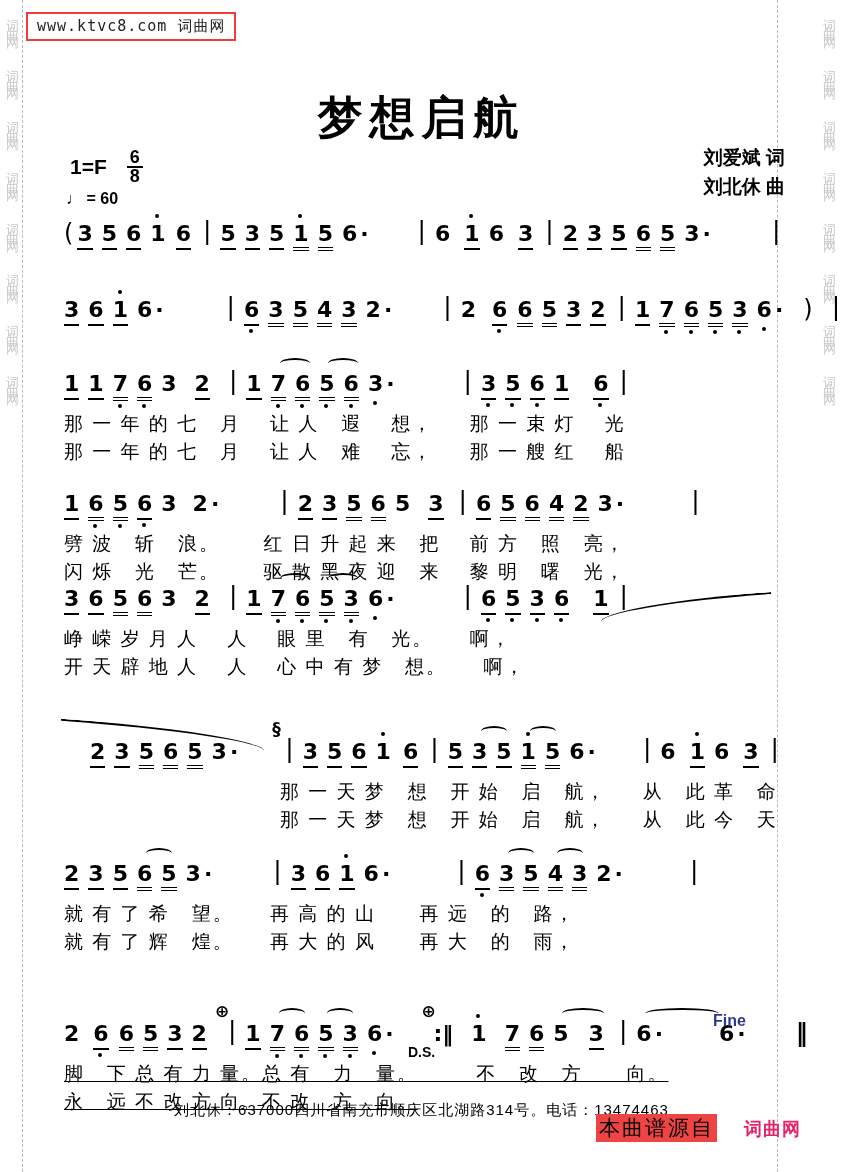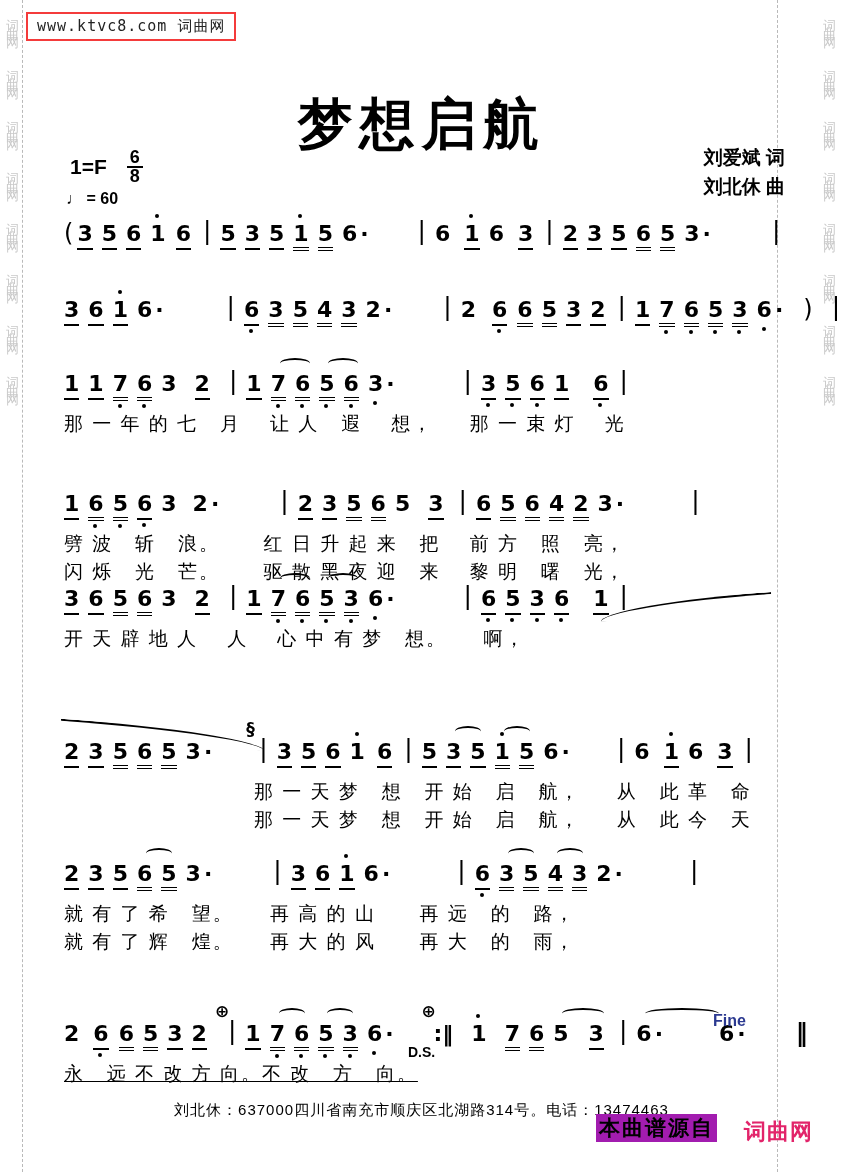--- a/index.html
+++ b/index.html
@@ -8,33 +8,33 @@
   
   .wm{position:absolute;top:8px;bottom:8px;width:18px;color:#c9c9c9;font-size:13px;
       writing-mode:vertical-rl;text-orientation:upright;letter-spacing:9px;line-height:18px;}
   .wm-l{left:3px;} .wm-r{left:820px;}
   .dash{position:absolute;top:0;bottom:0;width:0;border-left:1px dashed #b9b9b9;}
   .dash-l{left:22px;} .dash-r{left:777px;}
   
   .badge{position:absolute;left:26px;top:12px;border:2px solid #f43b3b;padding:3px 9px;
          font-family:"DejaVu Sans Mono",monospace;font-size:15px;color:#222;letter-spacing:1px;background:#fff;}
   
-  .title{position:absolute;top:88px;left:0;width:100%;text-align:center;font-size:55px;
+  .title{position:absolute;top:88px;left:0;width:100%;text-align:center;font-size:45px;
          font-weight:bold;letter-spacing:7px;}
   .credits{position:absolute;top:143px;right:58px;text-align:right;font-size:19px;font-weight:bold;line-height:29px;}
   
   .keyrow{position:absolute;left:70px;top:150px;display:flex;align-items:center;font-size:21px;font-weight:bold;}
   .meter{margin-left:20px;text-align:center;font-size:18px;line-height:15px;font-weight:bold;}
   .meter .m-top{border-bottom:2px solid #000;padding:0 3px 1px;}
   .meter .m-bot{padding:1px 3px 0;}
   .tempo{position:absolute;left:66px;top:190px;font-size:16px;font-weight:bold;}
   
   .system{position:absolute;left:64px;right:64px;}
   .s0{top:218px;} .s1{top:294px;} .s2{top:368px;} .s3{top:488px;}
-  .s4{top:583px;} .s5{top:736px;} .s6{top:858px;} .s7{top:1018px;text-decoration:underline;}
+  .s4{top:583px;} .s5{top:736px;margin-left:26px;} .s6{top:858px;} .s7{top:1018px;text-decoration:underline;}
   .notes{height:40px;white-space:nowrap;}
   .nt{position:relative;display:inline-block;font-family:"DejaVu Sans",sans-serif;
       font-size:22px;font-weight:bold;margin-right:9px;vertical-align:baseline;}
   .nt .tx{display:inline-block;padding-bottom:2px;}
   .u1 .tx{border-bottom:2px solid #000;}
   .u2 .tx{border-bottom:4px double #000;padding-bottom:1px;}
   .ha{position:absolute;top:-7px;left:5px;width:4px;height:4px;background:#000;border-radius:50%;}
   .lb{position:absolute;bottom:-7px;left:5px;width:4px;height:4px;background:#000;border-radius:50%;}
   .aug{margin-left:3px;font-weight:bold;}
   .slur{position:absolute;top:-13px;left:9px;height:9px;border-top:2px solid #000;
@@ -51,23 +51,23 @@
   .ls1{position:absolute;left:600px;top:598px;width:172px;height:16px;border-top:2px solid #000;
        border-radius:100% 0 0 0;transform:rotate(-4deg);}
   .ls2{position:absolute;left:60px;top:726px;width:205px;height:16px;border-top:2px solid #000;
        border-radius:0 100% 0 0;transform:rotate(4deg);}
   
   .fine{position:absolute;left:713px;top:1012px;font-size:16px;font-weight:bold;color:var(--fine,#2b3990);}
   .ds{position:absolute;left:408px;top:1044px;font-size:14px;font-weight:bold;}
   
   .footer{position:absolute;left:0;top:1096px;width:100%;text-align:center;font-size:15px;
           letter-spacing:1px;line-height:27px;}
-  .overlay{position:absolute;left:596px;top:1114px;font-size:21px;font-weight:bold;background:#a21caf;
+  .overlay{position:absolute;left:596px;top:1114px;font-size:21px;font-weight:normal;background:#ef4444;
            padding:0 3px;letter-spacing:2px;}
-  .brand{position:absolute;left:744px;top:1117px;font-size:22px;font-weight:bold;
+  .brand{position:absolute;left:744px;top:1117px;font-size:18px;font-weight:bold;
          color:var(--brand,#e2246a);letter-spacing:1px;}
 </style>
 </head>
 <body>
 
 <div id="page" style="--brand: #e2246a; --fine: #2b3990;">
 
   <div class="wm wm-l">词曲网  词曲网  词曲网  词曲网  词曲网  词曲网  词曲网  词曲网</div>
   <div class="wm wm-r">词曲网  词曲网  词曲网  词曲网  词曲网  词曲网  词曲网  词曲网</div>
   <div class="dash dash-l"></div>
@@ -97,42 +97,45 @@
 
   <div class="system s0">
       <div class="notes"><span class="nt paren"><span class="tx">(</span></span><span class="nt u1"><span class="tx">3</span></span><span class="nt u1"><span class="tx">5</span></span><span class="nt u1"><span class="tx">6</span></span><span class="nt" style="margin-right: 10px;"><span class="tx">1</span><i class="ha"></i></span><span class="nt u1"><span class="tx">6</span></span><span class="nt bar"><span class="tx">|</span></span><span class="nt u1"><span class="tx">5</span></span><span class="nt u1"><span class="tx">3</span></span><span class="nt u1"><span class="tx">5</span></span><span class="nt u2"><span class="tx">1</span><i class="ha"></i></span><span class="nt u2"><span class="tx">5</span></span><span class="nt" style="margin-right: 46px;"><span class="tx">6</span><span class="aug">·</span></span><span class="nt bar"><span class="tx">|</span></span><span class="nt" style="margin-right: 14px;"><span class="tx">6</span></span><span class="nt u1"><span class="tx">1</span><i class="ha"></i></span><span class="nt" style="margin-right: 14px;"><span class="tx">6</span></span><span class="nt u1"><span class="tx">3</span></span><span class="nt bar"><span class="tx">|</span></span><span class="nt u1"><span class="tx">2</span></span><span class="nt u1"><span class="tx">3</span></span><span class="nt u1"><span class="tx">5</span></span><span class="nt u2"><span class="tx">6</span></span><span class="nt u2"><span class="tx">5</span></span><span class="nt" style="margin-right: 58px;"><span class="tx">3</span><span class="aug">·</span></span><span class="nt bar"><span class="tx">|</span></span></div>
     </div>
   <div class="system s1">
       <div class="notes"><span class="nt u1"><span class="tx">3</span></span><span class="nt u1"><span class="tx">6</span></span><span class="nt u1"><span class="tx">1</span><i class="ha"></i></span><span class="nt" style="margin-right: 60px;"><span class="tx">6</span><span class="aug">·</span></span><span class="nt bar"><span class="tx">|</span></span><span class="nt u1"><span class="tx">6</span><i class="lb"></i></span><span class="nt u2"><span class="tx">3</span></span><span class="nt u2"><span class="tx">5</span></span><span class="nt u2"><span class="tx">4</span></span><span class="nt u2"><span class="tx">3</span></span><span class="nt" style="margin-right: 48px;"><span class="tx">2</span><span class="aug">·</span></span><span class="nt bar"><span class="tx">|</span></span><span class="nt" style="margin-right: 16px;"><span class="tx">2</span></span><span class="nt u1" style="margin-right: 10px;"><span class="tx">6</span><i class="lb"></i></span><span class="nt u2"><span class="tx">6</span></span><span class="nt u2"><span class="tx">5</span></span><span class="nt u1"><span class="tx">3</span></span><span class="nt u1"><span class="tx">2</span></span><span class="nt bar"><span class="tx">|</span></span><span class="nt u1"><span class="tx">1</span></span><span class="nt u2"><span class="tx">7</span><i class="lb"></i></span><span class="nt u2"><span class="tx">6</span><i class="lb"></i></span><span class="nt u2"><span class="tx">5</span><i class="lb"></i></span><span class="nt u2"><span class="tx">3</span><i class="lb"></i></span><span class="nt" style="margin-right: 20px;"><span class="tx">6</span><i class="lb"></i><span class="aug">·</span></span><span class="nt paren" style="margin-right: 16px;"><span class="tx">)</span></span><span class="nt bar"><span class="tx">|</span></span></div>
     </div>
   <div class="system s2">
       <div class="notes"><span class="nt u1"><span class="tx">1</span></span><span class="nt u1"><span class="tx">1</span></span><span class="nt u2"><span class="tx">7</span><i class="lb"></i></span><span class="nt u2"><span class="tx">6</span><i class="lb"></i></span><span class="nt" style="margin-right: 18px;"><span class="tx">3</span></span><span class="nt u1" style="margin-right: 16px;"><span class="tx">2</span></span><span class="nt bar"><span class="tx">|</span></span><span class="nt u1"><span class="tx">1</span></span><span class="nt u2"><span class="tx">7</span><i class="lb"></i><i class="slur" style="width: 30px;"></i></span><span class="nt u2"><span class="tx">6</span><i class="lb"></i></span><span class="nt u2"><span class="tx">5</span><i class="lb"></i><i class="slur" style="width: 30px;"></i></span><span class="nt u2"><span class="tx">6</span><i class="lb"></i></span><span class="nt" style="margin-right: 66px;"><span class="tx">3</span><i class="lb"></i><span class="aug">·</span></span><span class="nt bar"><span class="tx">|</span></span><span class="nt u1"><span class="tx">3</span><i class="lb"></i></span><span class="nt u1"><span class="tx">5</span><i class="lb"></i></span><span class="nt u1"><span class="tx">6</span><i class="lb"></i></span><span class="nt u1" style="margin-right: 24px;"><span class="tx">1</span></span><span class="nt u1" style="margin-right: 8px;"><span class="tx">6</span><i class="lb"></i></span><span class="nt bar"><span class="tx">|</span></span></div>
       <div class="lyr">那 一 年 的 七   月    让 人   遐    想，     那 一 束 灯    光</div>
+      <div class="lyr">那 一 年 的 七   月    让 人   难    忘，     那 一 艘 红    船</div>
     </div>
   <div class="system s3">
       <div class="notes"><span class="nt u1"><span class="tx">1</span></span><span class="nt u2"><span class="tx">6</span><i class="lb"></i></span><span class="nt u2"><span class="tx">5</span><i class="lb"></i></span><span class="nt u1"><span class="tx">6</span><i class="lb"></i></span><span class="nt" style="margin-right: 16px;"><span class="tx">3</span></span><span class="nt" style="margin-right: 58px;"><span class="tx">2</span><span class="aug">·</span></span><span class="nt bar"><span class="tx">|</span></span><span class="nt u1"><span class="tx">2</span></span><span class="nt u1"><span class="tx">3</span></span><span class="nt u2"><span class="tx">5</span></span><span class="nt u2"><span class="tx">6</span></span><span class="nt" style="margin-right: 18px;"><span class="tx">5</span></span><span class="nt u1" style="margin-right: 12px;"><span class="tx">3</span></span><span class="nt bar"><span class="tx">|</span></span><span class="nt u1"><span class="tx">6</span></span><span class="nt u2"><span class="tx">5</span></span><span class="nt u2"><span class="tx">6</span></span><span class="nt u2"><span class="tx">4</span></span><span class="nt u2"><span class="tx">2</span></span><span class="nt" style="margin-right: 64px;"><span class="tx">3</span><span class="aug">·</span></span><span class="nt bar"><span class="tx">|</span></span></div>
       <div class="lyr">劈 波   斩   浪。      红 日 升 起 来   把    前 方   照   亮，</div>
       <div class="lyr">闪 烁   光   芒。      驱 散 黑 夜 迎   来    黎 明   曙   光，</div>
     </div>
   <div class="system s4">
       <div class="notes"><span class="nt u1"><span class="tx">3</span></span><span class="nt u1"><span class="tx">6</span></span><span class="nt u2"><span class="tx">5</span></span><span class="nt u2"><span class="tx">6</span></span><span class="nt" style="margin-right: 18px;"><span class="tx">3</span></span><span class="nt u1" style="margin-right: 16px;"><span class="tx">2</span></span><span class="nt bar"><span class="tx">|</span></span><span class="nt u1"><span class="tx">1</span></span><span class="nt u2"><span class="tx">7</span><i class="lb"></i><i class="slur" style="width: 30px;"></i></span><span class="nt u2"><span class="tx">6</span><i class="lb"></i></span><span class="nt u2"><span class="tx">5</span><i class="lb"></i><i class="slur" style="width: 30px;"></i></span><span class="nt u2"><span class="tx">3</span><i class="lb"></i></span><span class="nt" style="margin-right: 66px;"><span class="tx">6</span><i class="lb"></i><span class="aug">·</span></span><span class="nt bar"><span class="tx">|</span></span><span class="nt u1"><span class="tx">6</span><i class="lb"></i></span><span class="nt u1"><span class="tx">5</span><i class="lb"></i></span><span class="nt u1"><span class="tx">3</span><i class="lb"></i></span><span class="nt u1" style="margin-right: 24px;"><span class="tx">6</span><i class="lb"></i></span><span class="nt u1" style="margin-right: 8px;"><span class="tx">1</span></span><span class="nt bar"><span class="tx">|</span></span></div>
+      <div class="lyr">峥 嵘 岁 月 人    人    眼 里   有   光。     啊，</div>
       <div class="lyr">开 天 辟 地 人    人    心 中 有 梦   想。     啊，</div>
     </div>
   <div class="system s5">
       <div class="notes"><span class="nt u1"><span class="tx">2</span></span><span class="nt u1"><span class="tx">3</span></span><span class="nt u2"><span class="tx">5</span></span><span class="nt u2"><span class="tx">6</span></span><span class="nt u2"><span class="tx">5</span></span><span class="nt" style="margin-right: 34px;"><span class="tx">3</span><span class="aug">·</span></span><span class="nt segno"><span class="tx">§</span></span><span class="nt bar"><span class="tx">|</span></span><span class="nt u1"><span class="tx">3</span></span><span class="nt u1"><span class="tx">5</span></span><span class="nt u1"><span class="tx">6</span></span><span class="nt" style="margin-right: 12px;"><span class="tx">1</span><i class="ha"></i></span><span class="nt u1"><span class="tx">6</span></span><span class="nt bar"><span class="tx">|</span></span><span class="nt u1"><span class="tx">5</span></span><span class="nt u1"><span class="tx">3</span><i class="slur" style="width: 26px;"></i></span><span class="nt u1"><span class="tx">5</span></span><span class="nt u2"><span class="tx">1</span><i class="ha"></i><i class="slur" style="width: 26px;"></i></span><span class="nt u2"><span class="tx">5</span></span><span class="nt" style="margin-right: 44px;"><span class="tx">6</span><span class="aug">·</span></span><span class="nt bar"><span class="tx">|</span></span><span class="nt" style="margin-right: 14px;"><span class="tx">6</span></span><span class="nt u1"><span class="tx">1</span><i class="ha"></i></span><span class="nt" style="margin-right: 14px;"><span class="tx">6</span></span><span class="nt u1"><span class="tx">3</span></span><span class="nt bar"><span class="tx">|</span></span></div>
       <div class="lyr">那 一 天 梦   想   开 始   启   航，     从   此 革   命</div>
       <div class="lyr">那 一 天 梦   想   开 始   启   航，     从   此 今   天</div>
     </div>
   <div class="system s6">
       <div class="notes"><span class="nt u1"><span class="tx">2</span></span><span class="nt u1"><span class="tx">3</span></span><span class="nt u1"><span class="tx">5</span></span><span class="nt u2"><span class="tx">6</span><i class="slur" style="width: 26px;"></i></span><span class="nt u2"><span class="tx">5</span></span><span class="nt" style="margin-right: 58px;"><span class="tx">3</span><span class="aug">·</span></span><span class="nt bar"><span class="tx">|</span></span><span class="nt u1"><span class="tx">3</span></span><span class="nt u1"><span class="tx">6</span></span><span class="nt u1"><span class="tx">1</span><i class="ha"></i></span><span class="nt" style="margin-right: 64px;"><span class="tx">6</span><span class="aug">·</span></span><span class="nt bar"><span class="tx">|</span></span><span class="nt u1"><span class="tx">6</span><i class="lb"></i></span><span class="nt u2"><span class="tx">3</span><i class="slur" style="width: 26px;"></i></span><span class="nt u2"><span class="tx">5</span></span><span class="nt u2"><span class="tx">4</span><i class="slur" style="width: 26px;"></i></span><span class="nt u2"><span class="tx">3</span></span><span class="nt" style="margin-right: 64px;"><span class="tx">2</span><span class="aug">·</span></span><span class="nt bar"><span class="tx">|</span></span></div>
       <div class="lyr">就 有 了 希   望。     再 高 的 山      再 远   的   路，</div>
       <div class="lyr">就 有 了 辉   煌。     再 大 的 风      再 大   的   雨，</div>
     </div>
   <div class="system s7">
       <div class="notes"><span class="nt" style="margin-right: 14px;"><span class="tx">2</span></span><span class="nt u1" style="margin-right: 10px;"><span class="tx">6</span><i class="lb"></i></span><span class="nt u2"><span class="tx">6</span></span><span class="nt u2"><span class="tx">5</span></span><span class="nt u1"><span class="tx">3</span></span><span class="nt u1" style="margin-right: 8px;"><span class="tx">2</span></span><span class="nt coda"><span class="tx">⊕</span></span><span class="nt bar"><span class="tx">|</span></span><span class="nt u1"><span class="tx">1</span></span><span class="nt u2"><span class="tx">7</span><i class="lb"></i><i class="slur" style="width: 26px;"></i></span><span class="nt u2"><span class="tx">6</span><i class="lb"></i></span><span class="nt u2"><span class="tx">5</span><i class="lb"></i><i class="slur" style="width: 26px;"></i></span><span class="nt u2"><span class="tx">3</span><i class="lb"></i></span><span class="nt" style="margin-right: 28px;"><span class="tx">6</span><i class="lb"></i><span class="aug">·</span></span><span class="nt coda"><span class="tx">⊕</span></span><span class="nt repeat" style="margin-right: 18px;"><span class="tx">:‖</span></span><span class="nt" style="margin-right: 18px;"><span class="tx">1</span><i class="ha"></i></span><span class="nt u2"><span class="tx">7</span></span><span class="nt u2"><span class="tx">6</span></span><span class="nt" style="margin-right: 20px;"><span class="tx">5</span><i class="slur" style="width: 42px;"></i></span><span class="nt u1" style="margin-right: 12px;"><span class="tx">3</span></span><span class="nt bar"><span class="tx">|</span></span><span class="nt" style="margin-right: 56px;"><span class="tx">6</span><i class="slur" style="width: 74px;"></i><span class="aug">·</span></span><span class="nt" style="margin-right: 44px;"><span class="tx">6</span><span class="aug">·</span></span><span class="nt final"><span class="tx">‖</span></span></div>
+      <div class="lyr">脚   下 总 有 力 量。总 有   力   量。        不   改   方      向。</div>
       <div class="lyr">永   远 不 改 方 向。不 改   方   向。</div>
     </div>
 
   <div class="ls1"></div>
   <div class="ls2"></div>
 
   <span class="fine">Fine</span>
   <span class="ds">D.S.</span>
 
   <div class="footer">

